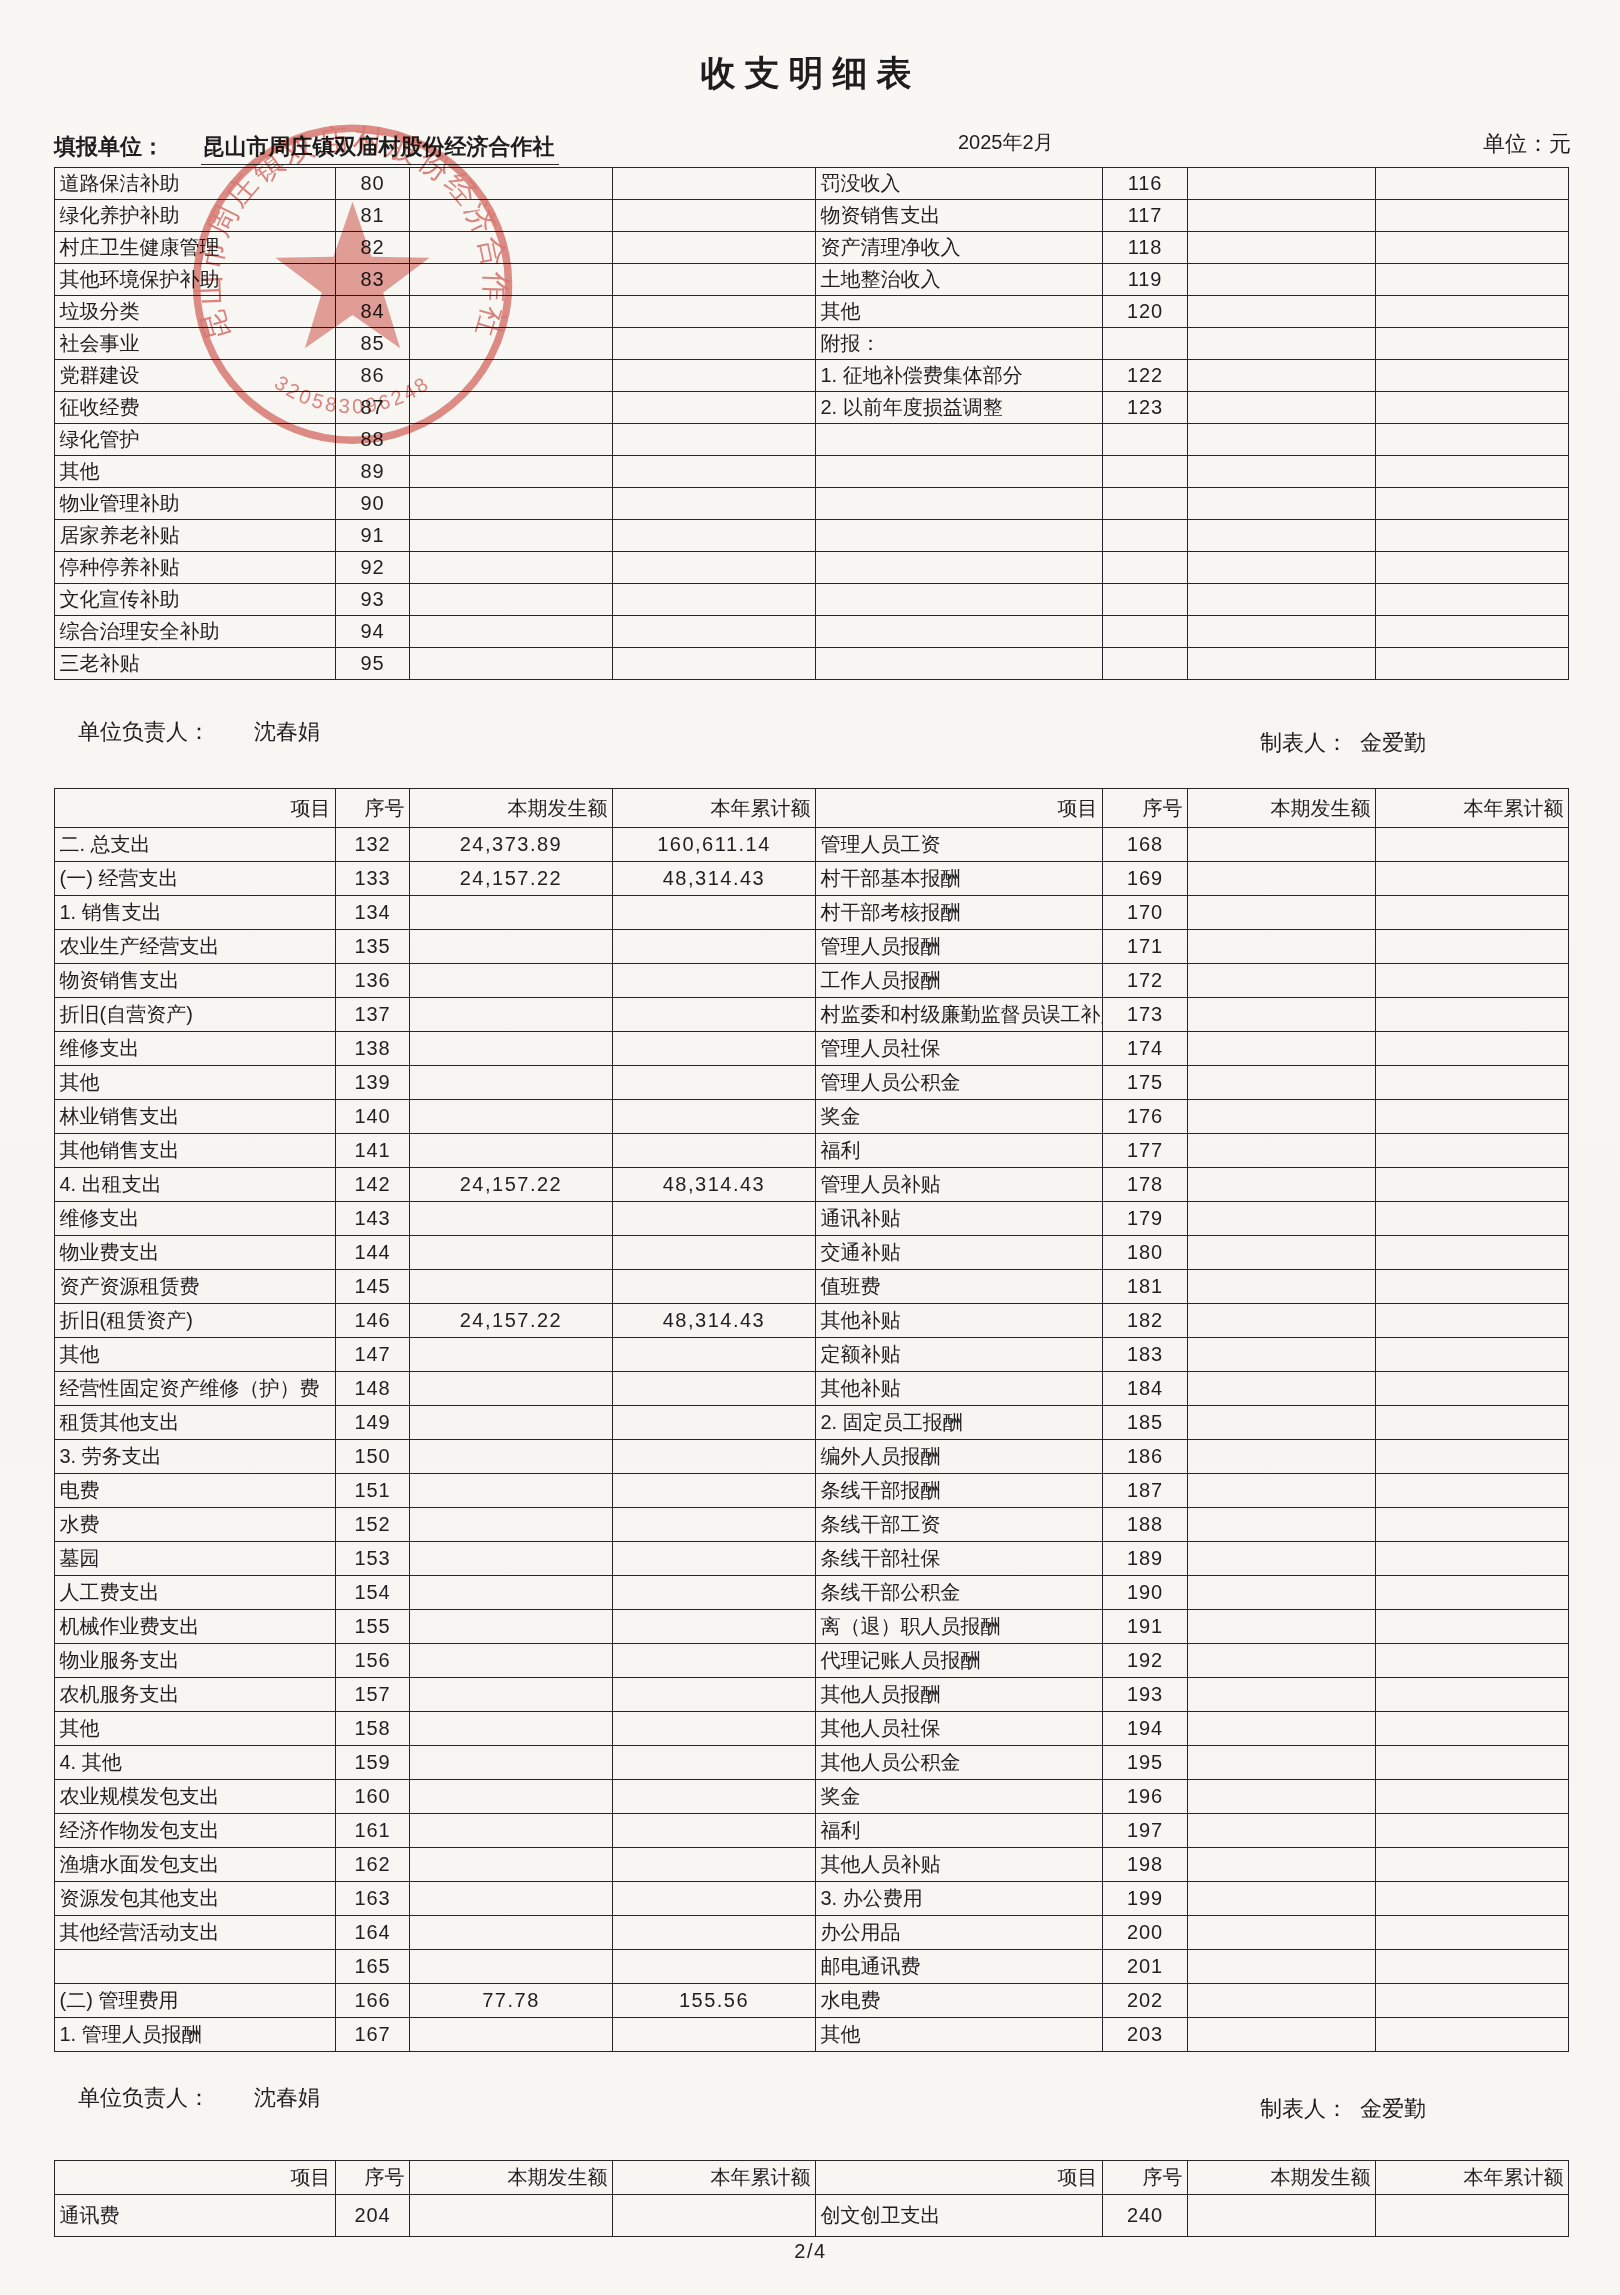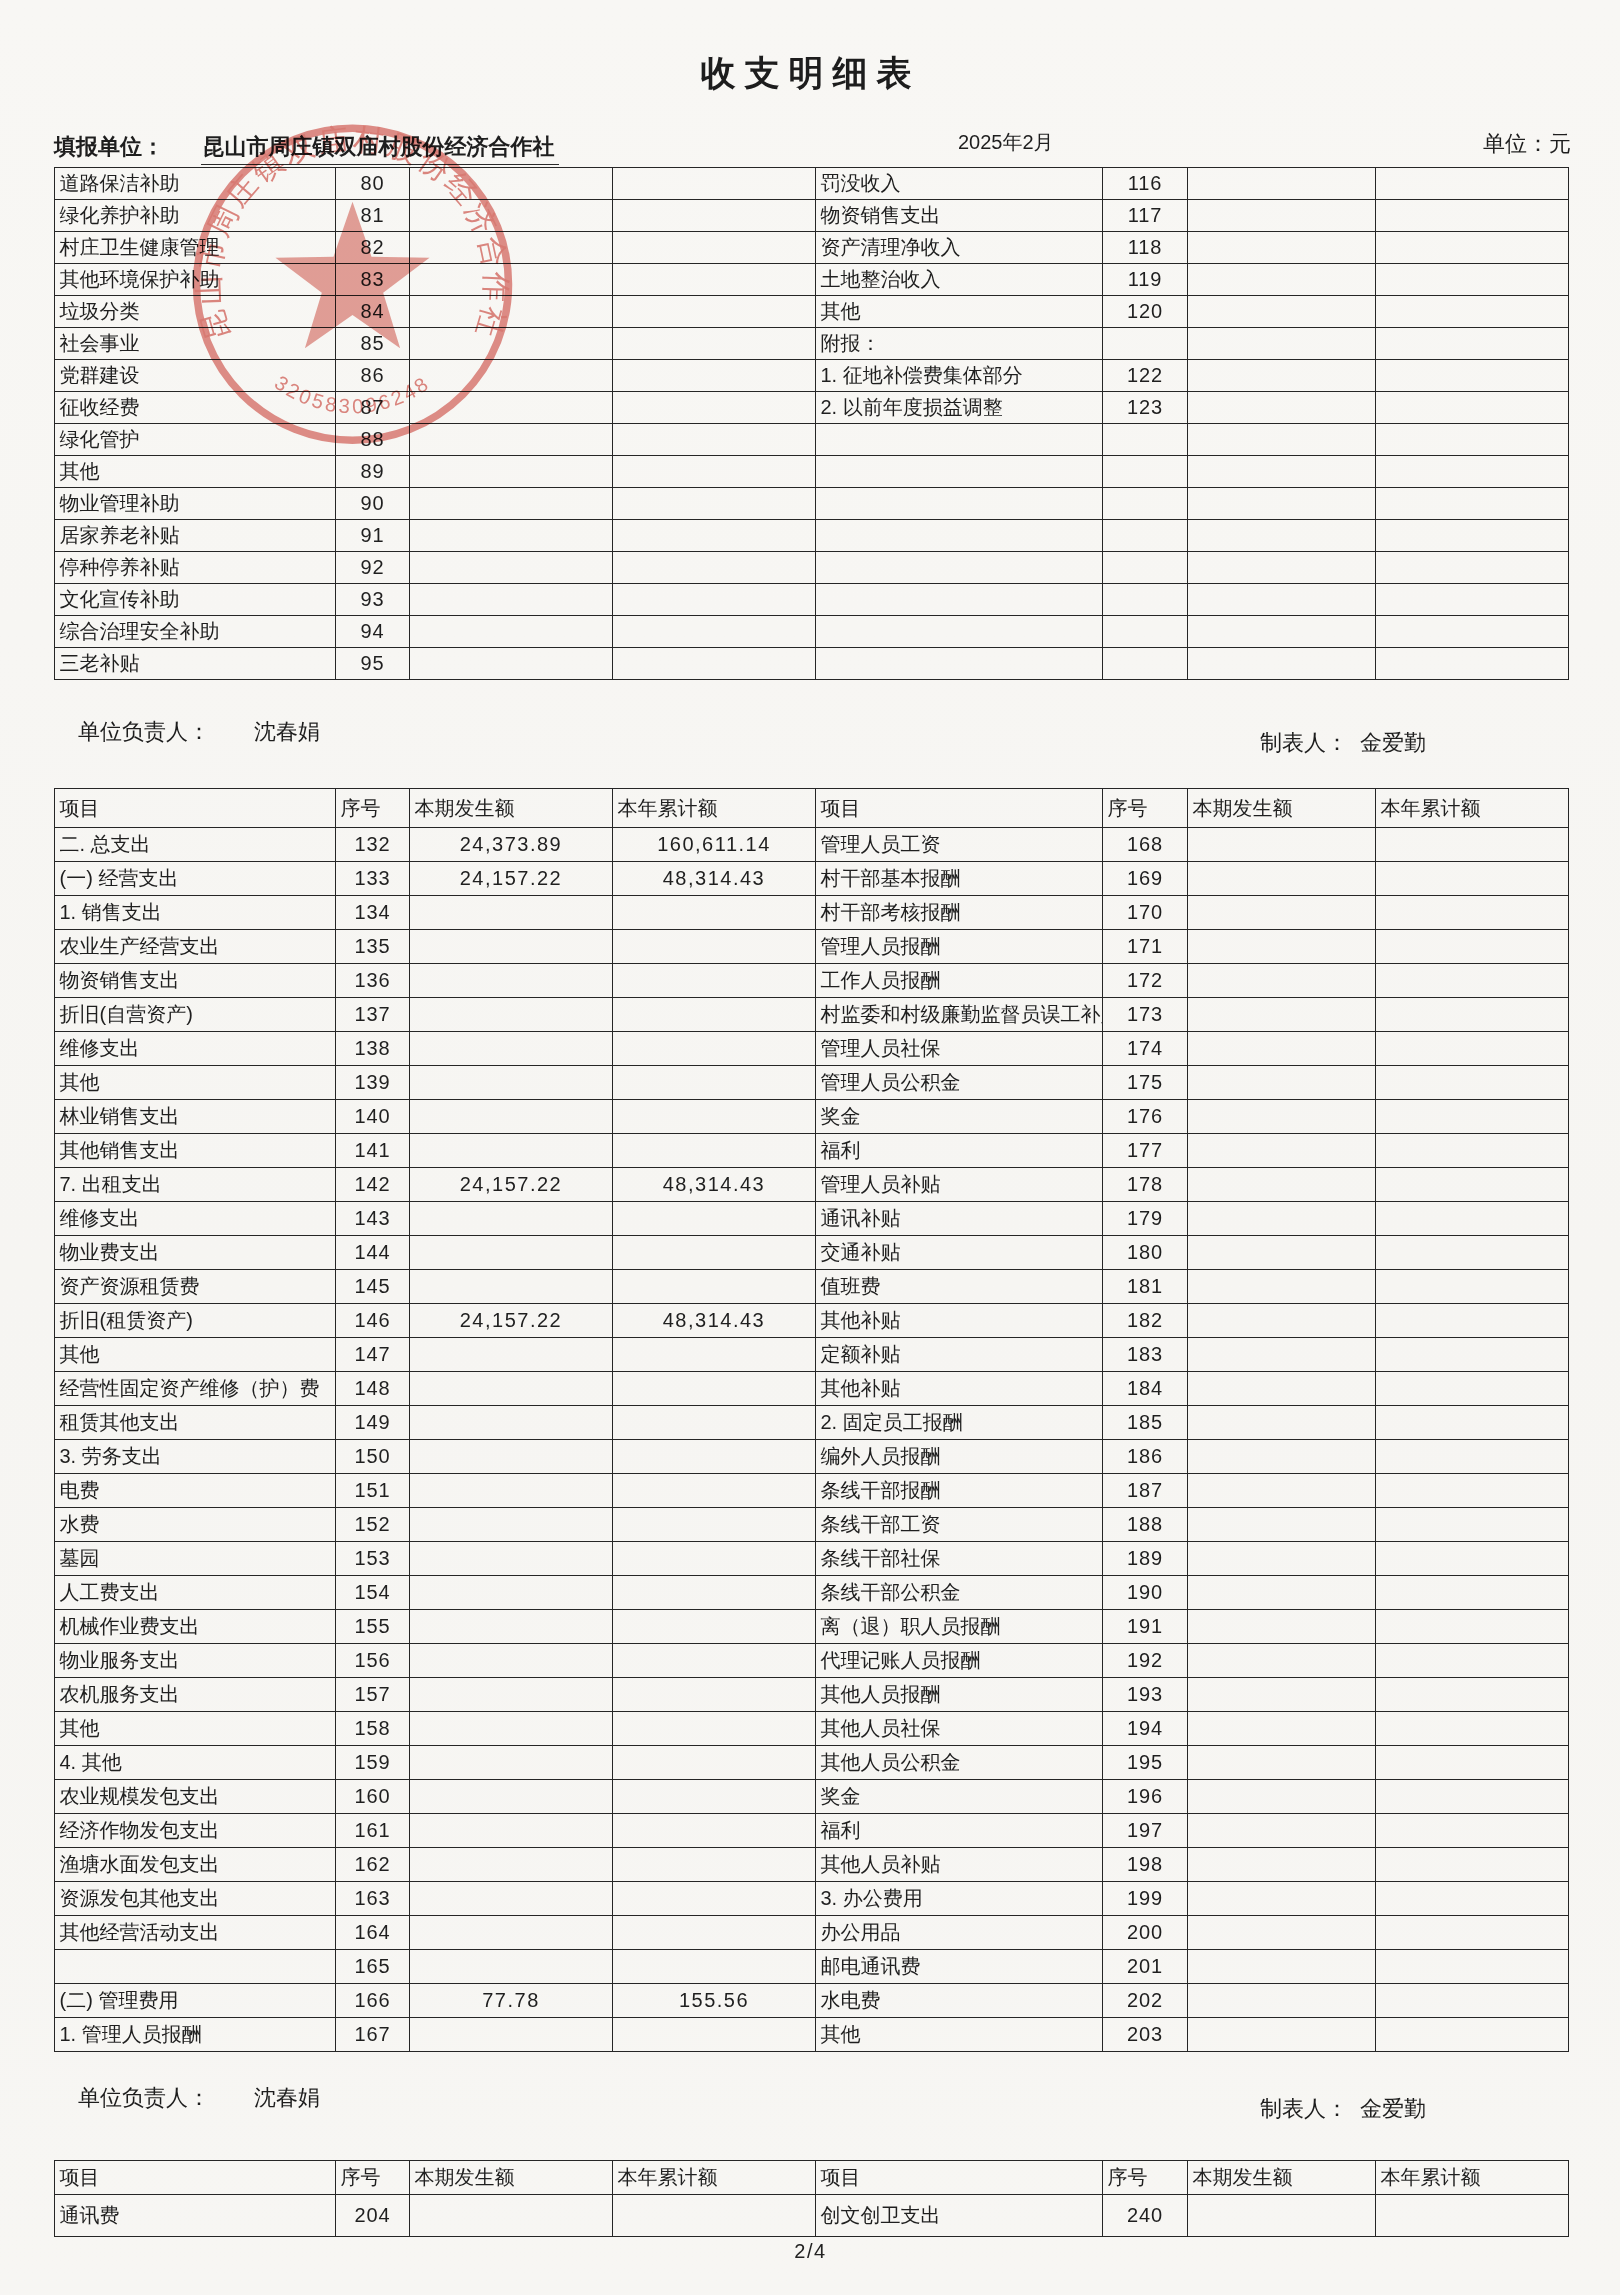--- a/index.html
+++ b/index.html
@@ -29,21 +29,21 @@
     font-size:20px;font-weight:normal;color:#1f1f1f;vertical-align:middle;
   }
   .t1{position:absolute;left:54px;top:167px;}
   .t1 td{height:31px;}
   .t2{position:absolute;left:54px;top:788px;}
   .t2 td{height:33px;}
   .t2 th{height:38px;}
   .t3{position:absolute;left:54px;top:2160px;}
   .t3 th{height:33px;}
   .t3 td{height:41px;}
-  th.colhead{text-align:left;font-size:20px;border-bottom-width:2.3px;}
+  th.colhead{text-align:right;font-size:20px;border-bottom-width:2.3px;}
   td.item{text-align:left;}
   td.num{text-align:center;letter-spacing:0.8px;}
   td.amt{text-align:center;letter-spacing:1.5px;}
   td.ind0{padding-left:9px;}
   td.ind1{padding-left:35px;margin-left:18px;}
   td.ind2{padding-left:78px;}
   td.ind3{padding-left:119px;}
   td.rind0{padding-left:18px;}
   td.rind1{padding-left:47px;}
   td.rind2{padding-left:84px;}
@@ -377,21 +377,21 @@
           <td class="item ind3">其他销售支出</td>
           <td class="num">141</td>
           <td class="amt"></td>
           <td class="amt"></td>
           <td class="item rind2">福利</td>
           <td class="num">177</td>
           <td class="amt"></td>
           <td class="amt"></td>
         </tr>
         <tr>
-          <td class="item ind1">7. 出租支出</td>
+          <td class="item ind1">4. 出租支出</td>
           <td class="num">142</td>
           <td class="amt">24,157.22</td>
           <td class="amt">48,314.43</td>
           <td class="item rind2">管理人员补贴</td>
           <td class="num">178</td>
           <td class="amt"></td>
           <td class="amt"></td>
         </tr>
         <tr>
           <td class="item ind2">维修支出</td>

